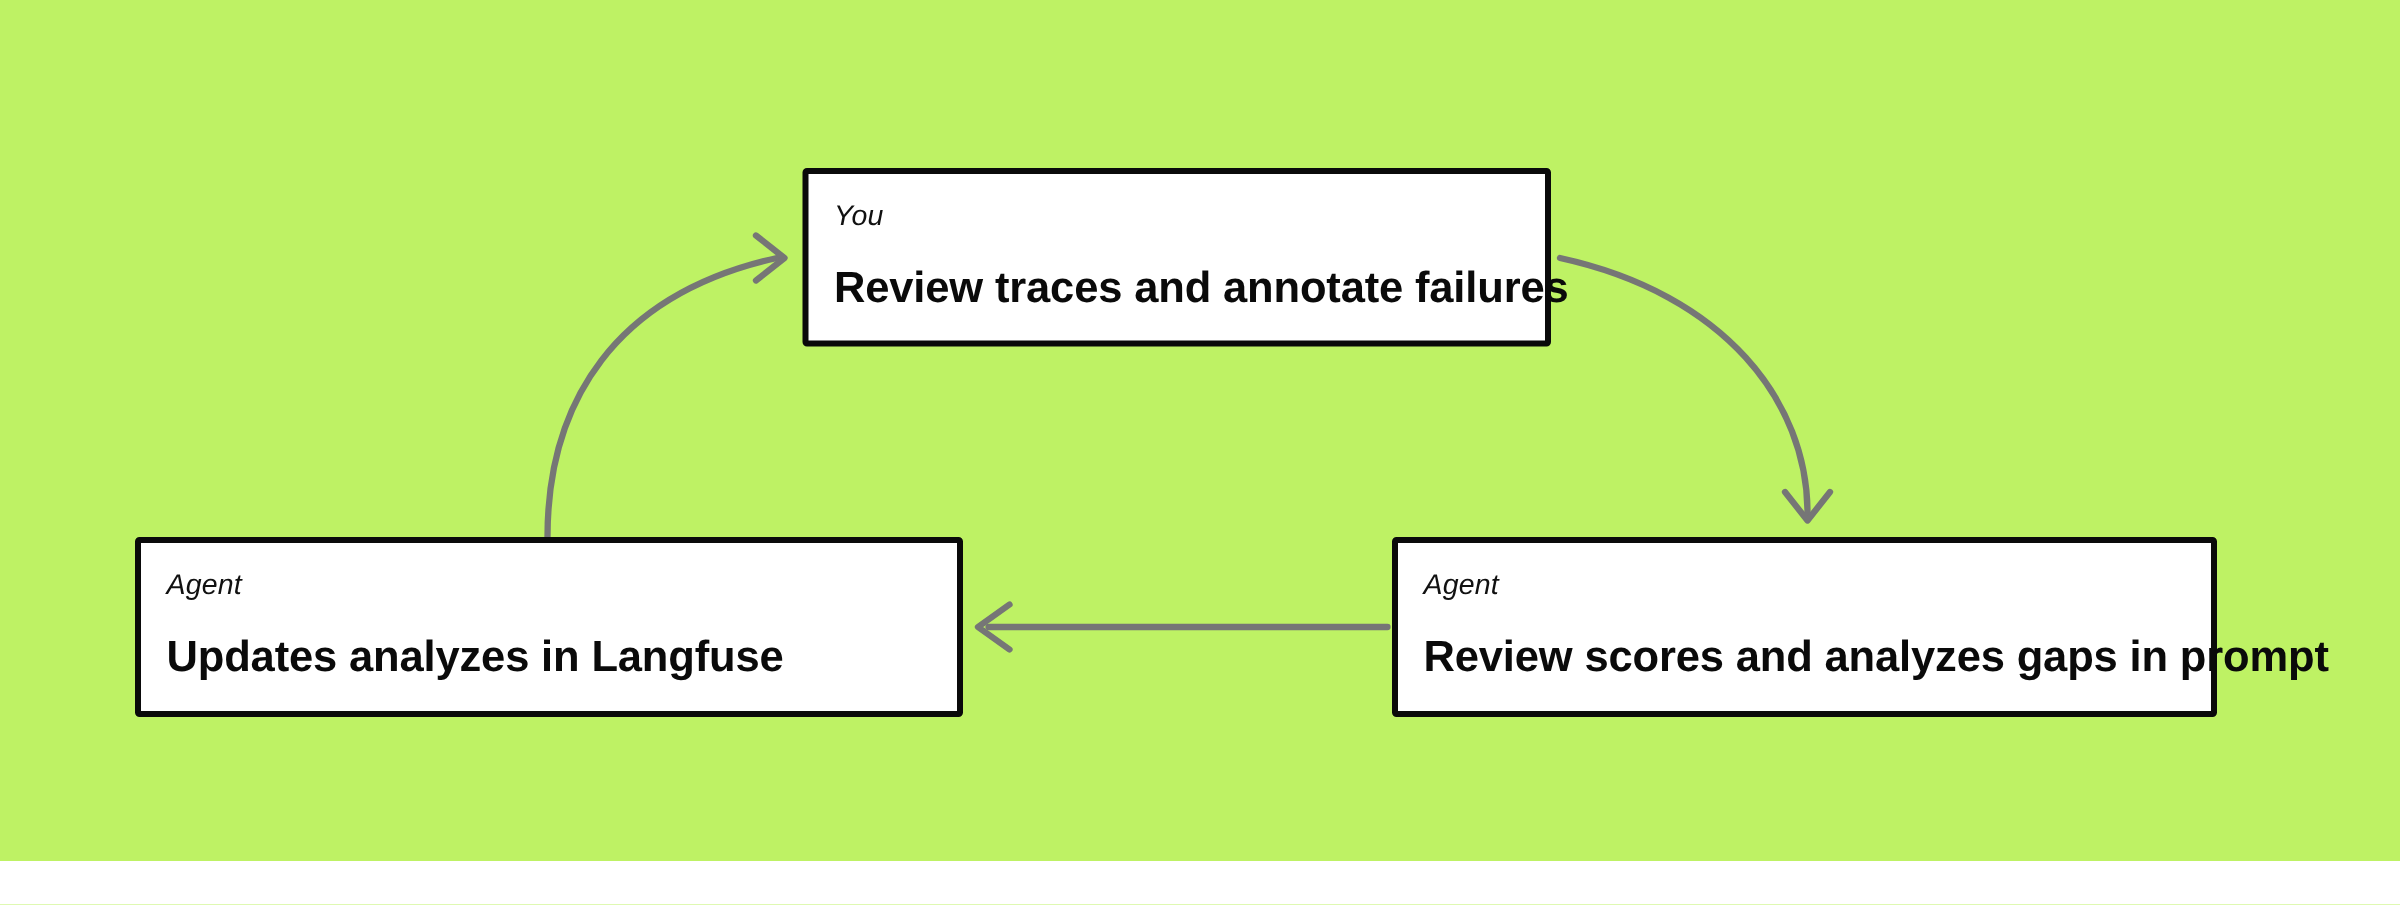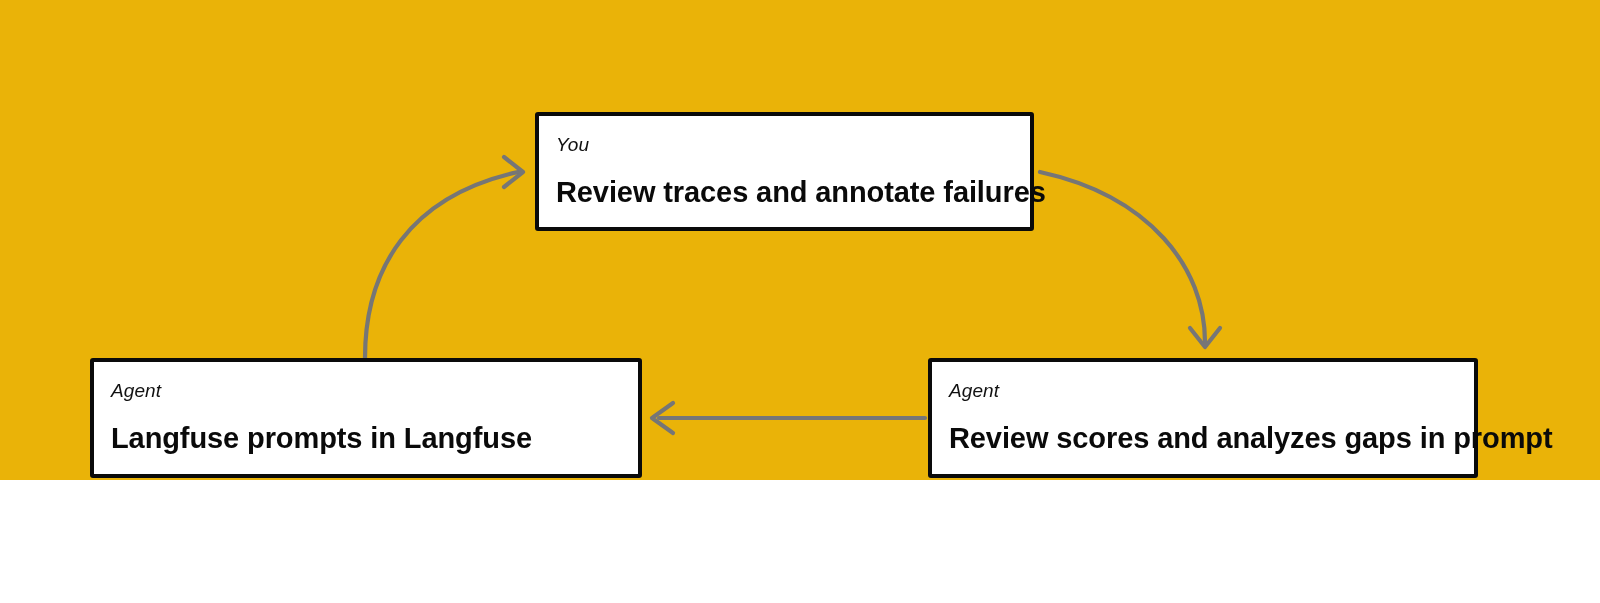--- a/index.html
+++ b/index.html
@@ -8,22 +8,22 @@
     padding: 0;
     background: #ffffff;
   }
   body {
     font-family: "Liberation Sans", sans-serif;
     -webkit-font-smoothing: antialiased;
   }
   #canvas {
     position: relative;
     width: 1600px;
-    height: 480px;
-    background: #eab308;
+    height: 574px;
+    background: #bef264;
     overflow: hidden;
   }
   #arrow-layer {
     position: absolute;
     left: 0;
     top: 0;
     width: 1600px;
     height: 603px;
     pointer-events: none;
   }
@@ -100,21 +100,21 @@
     </g>
   </svg>
 
   <div class="node" id="node-you">
     <div class="node-role">You</div>
     <div class="node-statement">Review traces and annotate failures</div>
   </div>
 
   <div class="node" id="node-updates">
     <div class="node-role">Agent</div>
-    <div class="node-statement">Langfuse prompts in Langfuse</div>
+    <div class="node-statement">Updates analyzes in Langfuse</div>
   </div>
 
   <div class="node" id="node-fetches">
     <div class="node-role">Agent</div>
     <div class="node-statement">Review scores and analyzes gaps in prompt</div>
   </div>
 
 </div>
 
 </body></html>

